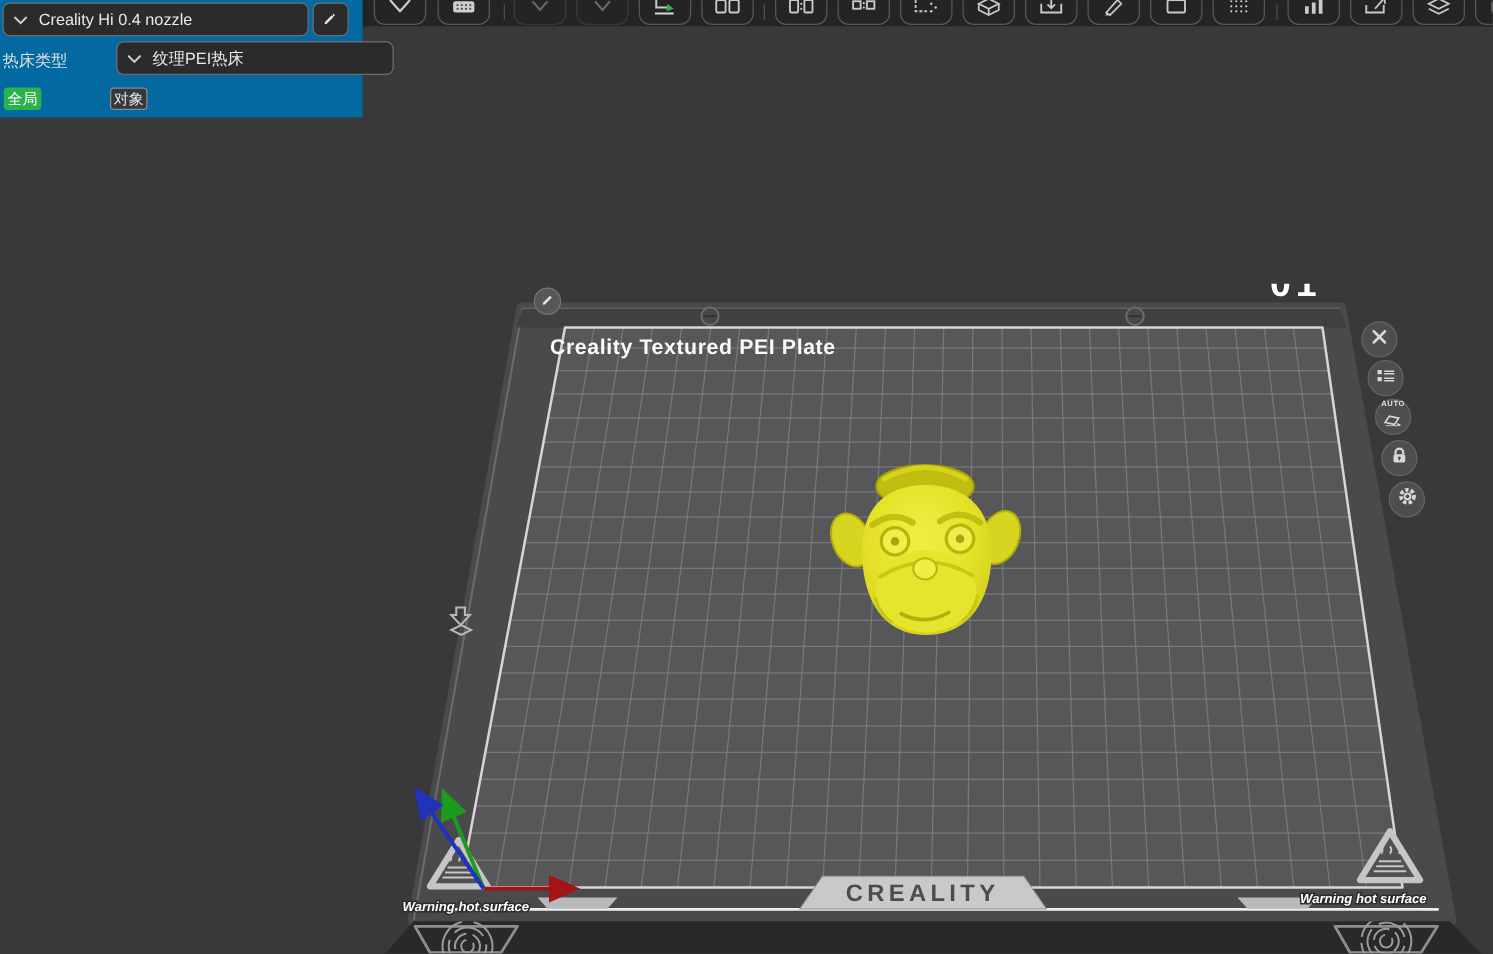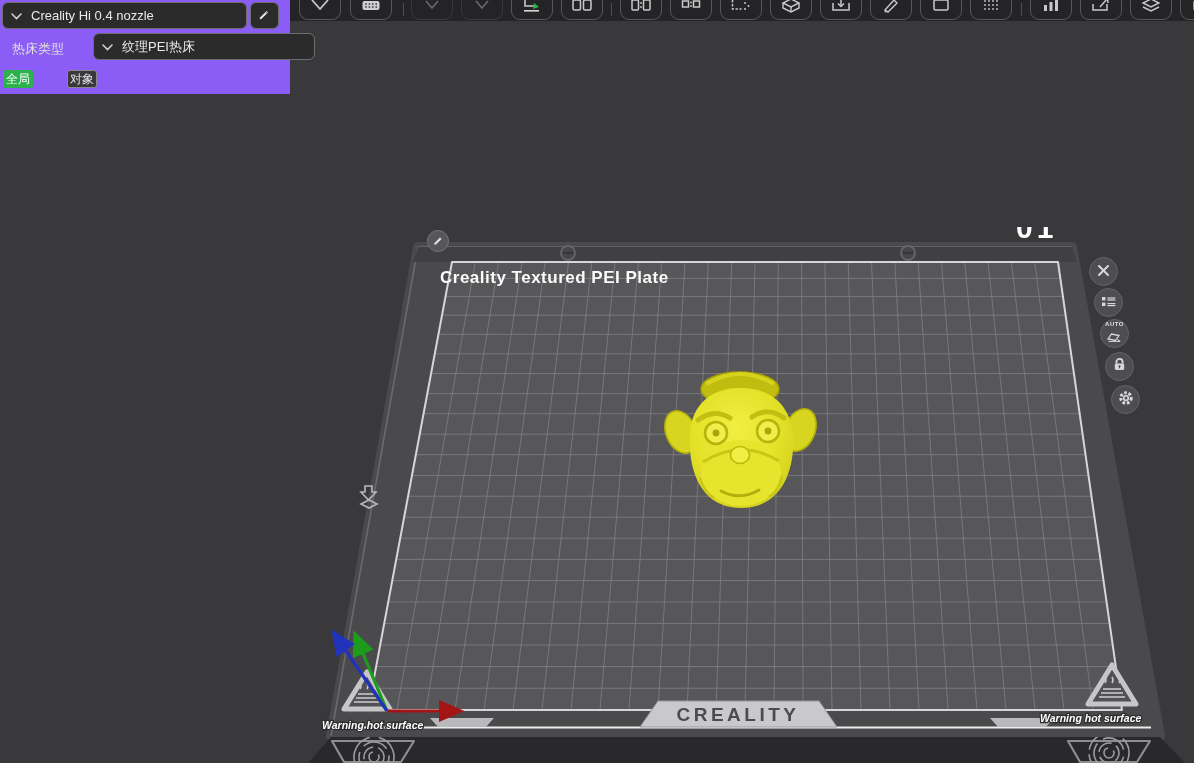--- a/index.html
+++ b/index.html
@@ -8,29 +8,29 @@
 
   
   .toolbar{position:absolute;left:290px;top:0;right:0;height:21px;background:#242426;}
   .tb{position:absolute;top:-10px;width:42px;height:30px;border:1px solid #57575a;border-radius:9px;
       display:flex;align-items:center;justify-content:center;box-sizing:border-box;background:#242426;}
   .tb.dim{opacity:.42;}
   .tb svg{display:block;}
   .tbsep{position:absolute;top:3px;width:1px;height:13px;background:#4d4d50;}
 
   
-  .left-panel{position:absolute;left:0;top:0;width:290px;height:94px;background:#8b5cf6;}
+  .left-panel{position:absolute;left:0;top:0;width:290px;height:94px;background:#0369a1;}
   .select{display:flex;align-items:center;gap:9px;border:1px solid #6d6d70;border-radius:6px;
       background:#2b2b2c;color:#e9e9ea;font-size:13px;box-sizing:border-box;padding:0 8px;cursor:pointer;}
   .sel-printer{position:absolute;left:2px;top:2px;width:245px;height:27px;}
   .editbtn{position:absolute;left:250px;top:2px;width:29px;height:27px;border:1px solid #6d6d70;
       border-radius:6px;background:#2b2b2c;display:flex;align-items:center;justify-content:center;cursor:pointer;box-sizing:border-box;}
-  .bed-label{position:absolute;left:12px;top:40px;font-size:13px;color:#dedede;}
+  .bed-label{position:absolute;left:2px;top:40px;font-size:13px;color:#dedede;}
   .sel-bed{position:absolute;left:57px;top:33px;width:222px;height:27px;margin-left:36px;}
-  .tabs{position:absolute;left:3px;top:70px;display:flex;gap:2px;}
+  .tabs{position:absolute;left:3px;top:70px;display:flex;gap:23px;}
   .tab{min-width:30px;height:18px;padding:0 2px;border-radius:3px;display:flex;align-items:center;justify-content:center;
       font-size:12px;color:#fff;cursor:pointer;box-sizing:border-box;}
   .tab.active{background:#2bb24c;}
   .tab.inactive{background:#38383a;border:1px solid #8a8a8d;color:#e6e6e8;margin-left:32px;}
 
   
   #scene{position:absolute;left:0;top:0;}
 
   
   .plate-number{position:absolute;left:1016px;top:227px;width:52px;height:16px;overflow:hidden;}

